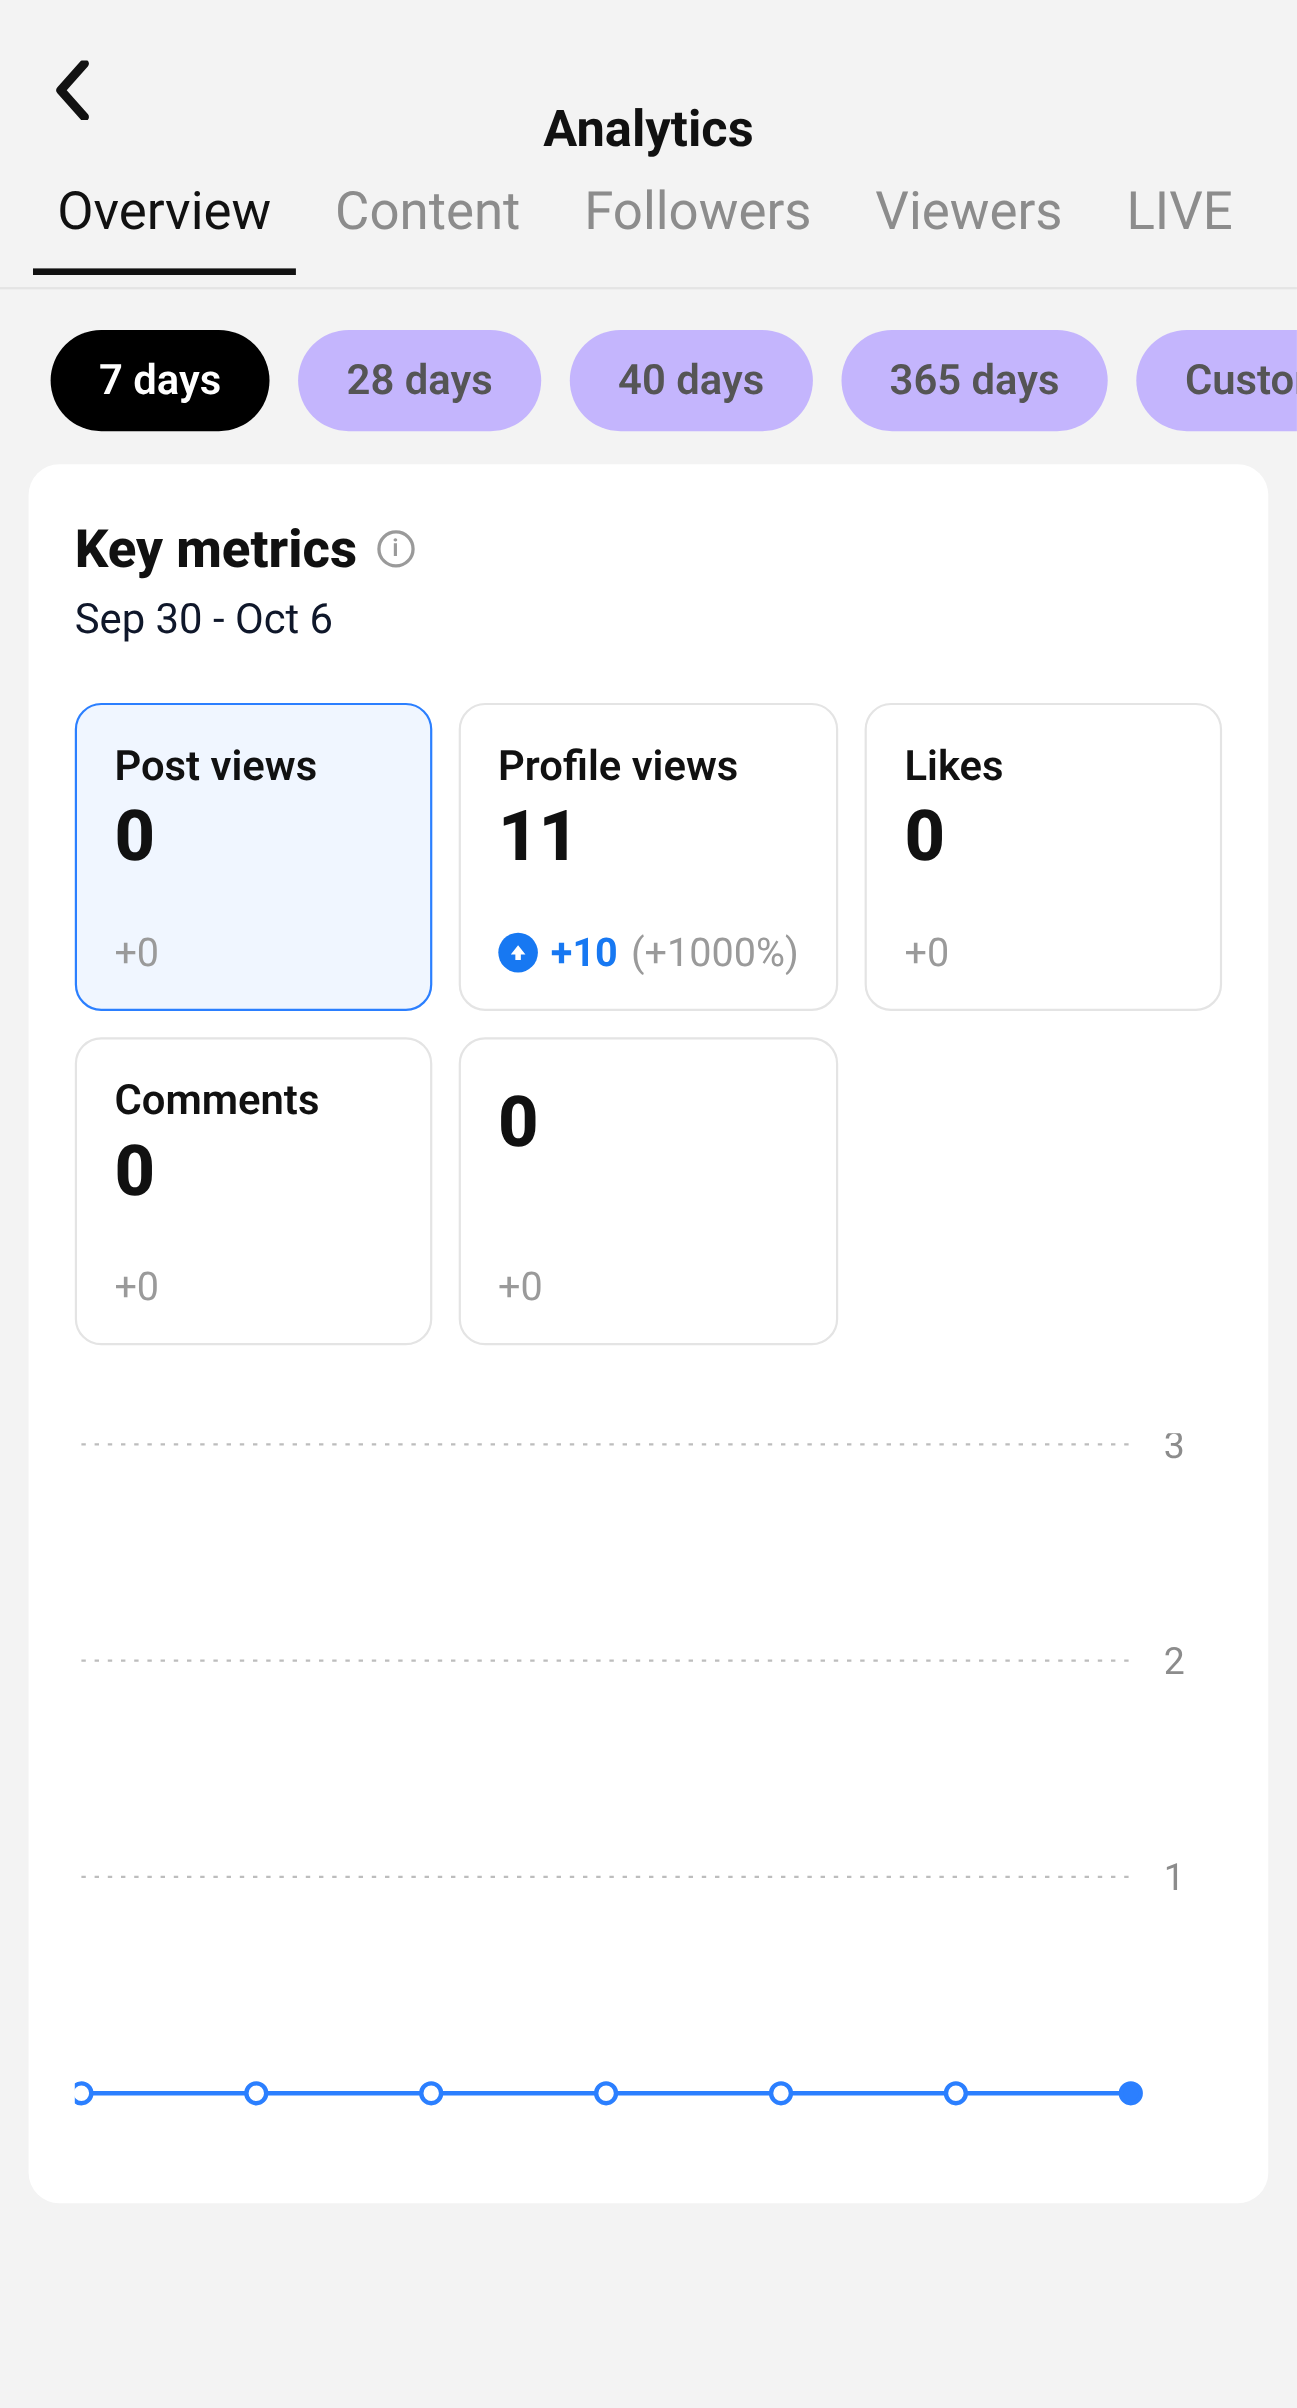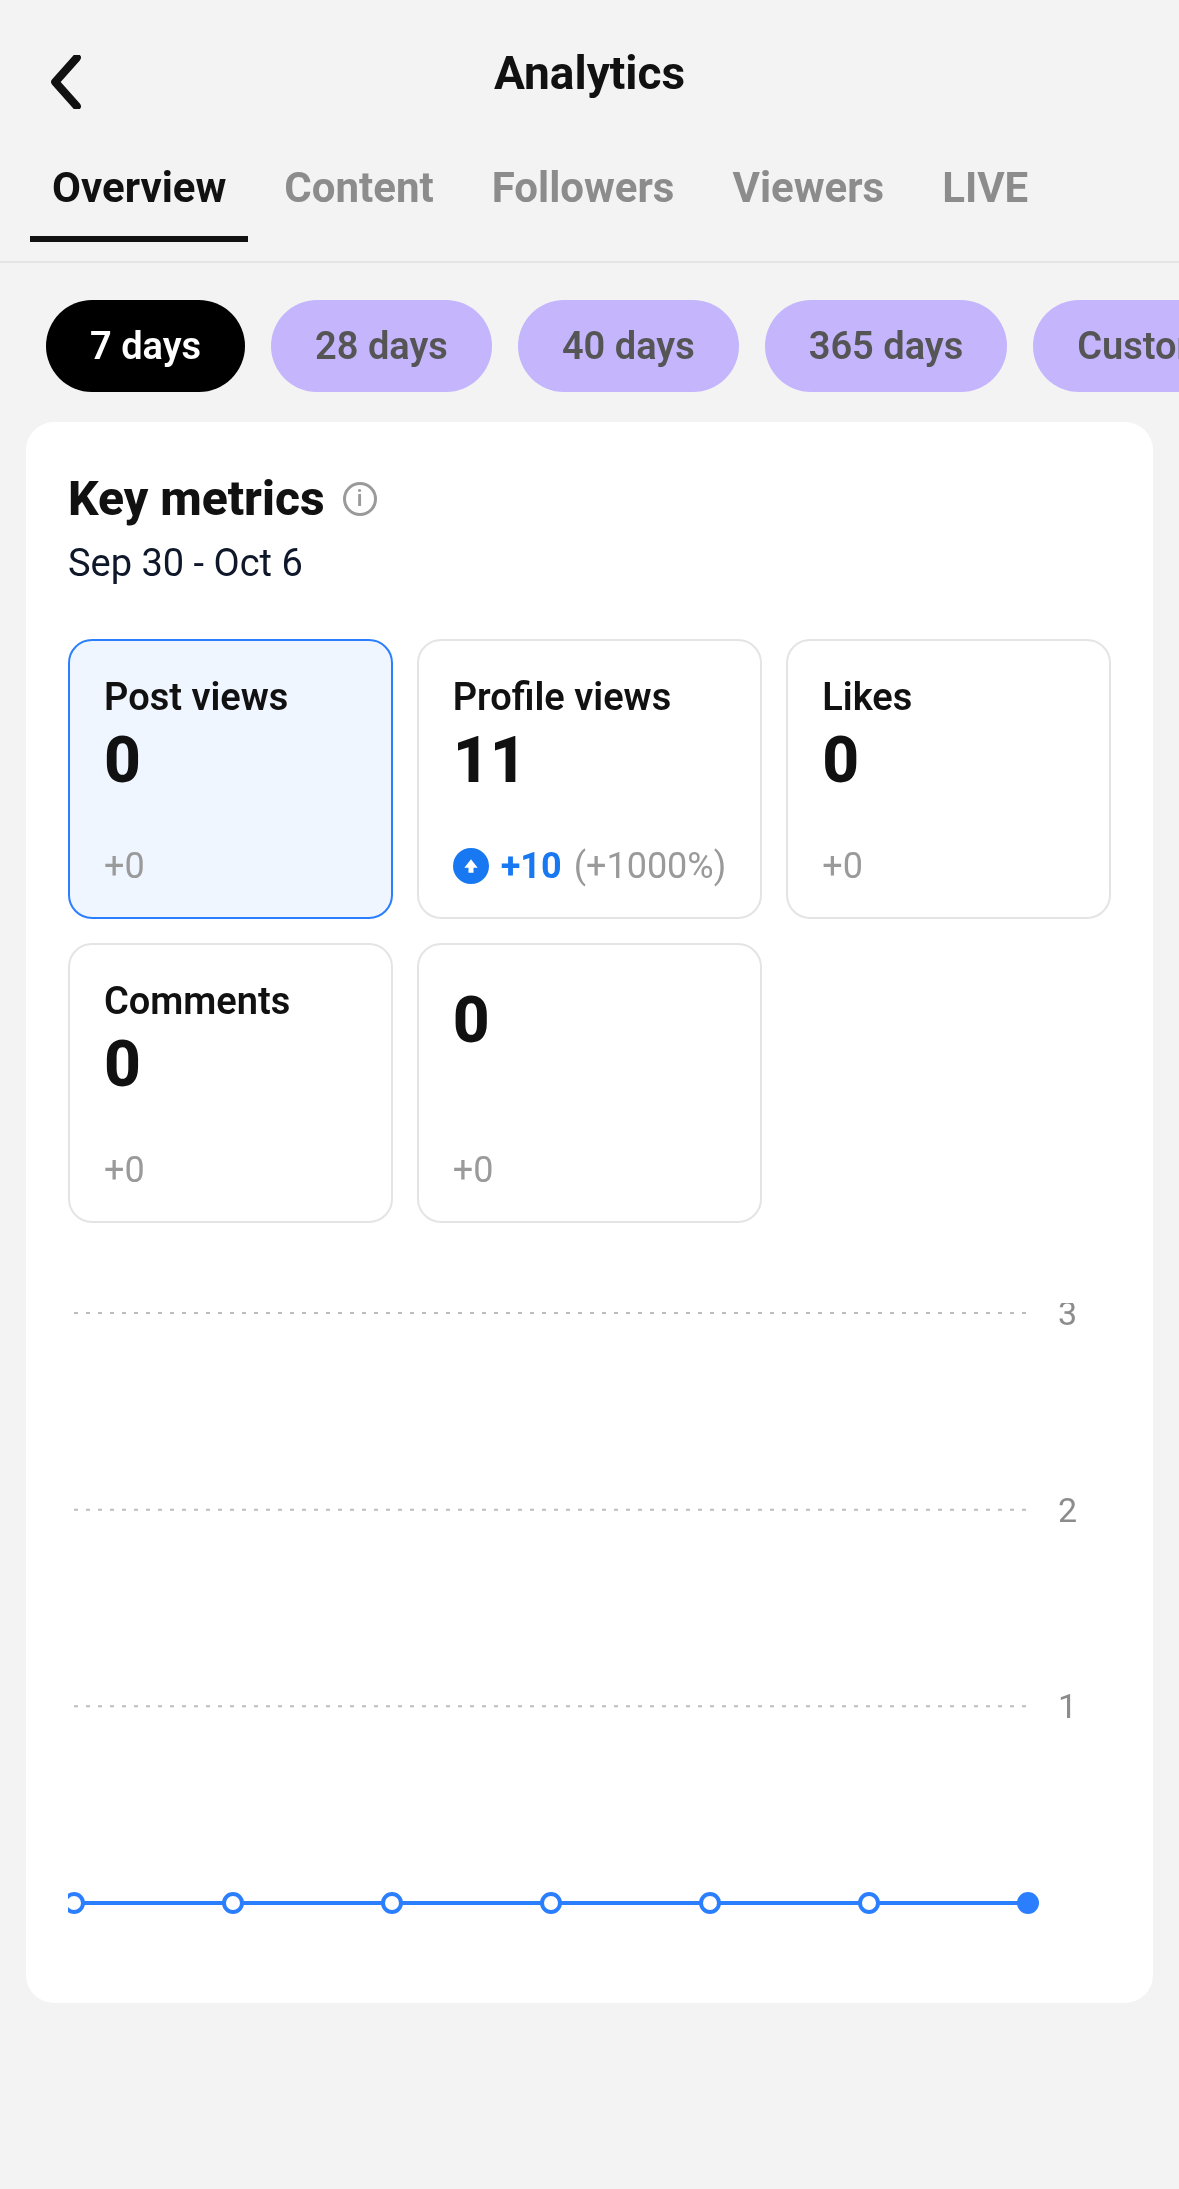--- a/index.html
+++ b/index.html
@@ -7,21 +7,21 @@
   body {
     font-family: -apple-system, BlinkMacSystemFont, "Segoe UI", Roboto, Helvetica, Arial, sans-serif;
     background: #f3f3f3;
     color: #111;
     overflow: hidden;
   }
 
   .header {
     height: 145px;
     display: flex;
-    align-items: center;
+    align-items: flex-end;
     position: relative;
   }
   .back-btn {
     position: absolute;
     left: 36px;
     top: 52px;
     width: 60px;
     height: 60px;
     display: flex;
     align-items: center;
@@ -41,22 +41,22 @@
     display: flex;
     gap: 58px;
     padding-left: 52px;
     border-bottom: 2px solid #e4e4e4;
     height: 118px;
     align-items: flex-start;
     overflow: hidden;
     white-space: nowrap;
   }
   .tab {
-    font-size: 42px;
-    font-weight: 700;
+    font-size: 48px;
+    font-weight: 400;
     color: #8c8c8c;
     padding-top: 18px;
     padding-bottom: 30px;
     cursor: pointer;
     position: relative;
     text-align: center;
   }
   .tab.active {
     color: #111;
   }

